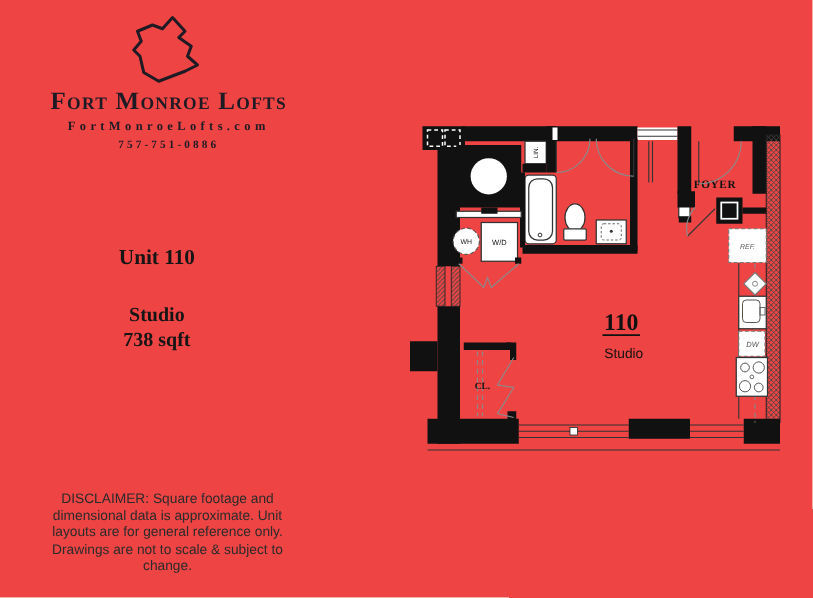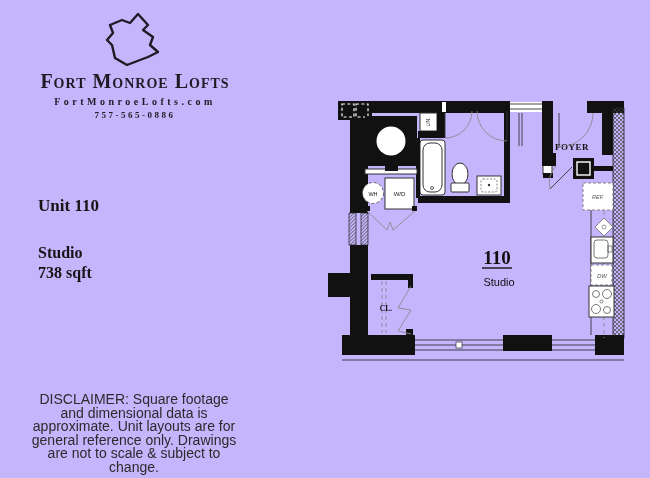--- a/index.html
+++ b/index.html
@@ -1,44 +1,44 @@
 <!DOCTYPE html>
 <html><head>
 <meta charset="utf-8">
 <style>
   * { margin:0; padding:0; box-sizing:border-box; }
   html,body { background:#fff; }
   .page {
-    position:relative; width:650px; height:478px; background:#c4b5fd;
+    position:relative; width:650px; height:478px; background:#ef4444;
     overflow:hidden; font-family:"Liberation Serif", serif; color:#1a1a1a;
   }
   
   .logo-block { position:absolute; left:28px; top:10px; width:214px; text-align:center; }
   .logo-mark { display:block; margin:0 auto; }
   .logo-title {
     margin-top:2px; font-weight:bold; font-size:20px; letter-spacing:1px;
     font-variant:small-caps; color:#1e1b24; white-space:nowrap;
   }
   .logo-site {
     margin-top:3px; font-weight:bold; font-size:10px; letter-spacing:3.5px;
     color:#1e1b24; white-space:nowrap;text-align:center;
   }
   .logo-phone {
     margin-top:3px; font-weight:bold; font-size:9px; letter-spacing:2.5px;
     color:#1e1b24; white-space:nowrap;
   }
   
-  .unit-info { position:absolute; left:38px; top:196px; width:175px; text-align:left; }
+  .unit-info { position:absolute; left:38px; top:196px; width:175px; text-align:center; }
   .unit-title { font-weight:bold; font-size:17px; color:#151515; }
   .unit-type  { font-weight:bold; font-size:16px; color:#151515; margin-top:28px; }
   .unit-area  { font-weight:bold; font-size:16px; color:#151515; margin-top:2px; }
   
   .disclaimer {
     position:absolute; left:26px; top:393px; width:216px; text-align:center;
-    font-family:"Liberation Sans", sans-serif; font-size:14px; line-height:13.5px;
+    font-family:"Liberation Sans", sans-serif; font-size:11px; line-height:13.5px;
     color:#2b2b2b;
   }
   
   .plan { position:absolute; left:325px; top:88px; }
   .plan text { font-family:"Liberation Serif", serif; fill:#111; }
   text.lbl-room  { font-weight:bold; }
   text.lbl-appl  { font-style:italic; fill:#555; font-family:"Liberation Sans", sans-serif; }
   text.lbl-unit  { font-weight:bold; }
   text.lbl-sans  { font-family:"Liberation Sans", sans-serif; }
   .wall { fill:#111; }
@@ -51,21 +51,21 @@
 <body>
 
 <div class="page">
 
   <div class="logo-block">
     <svg class="logo-mark" width="62" height="58" viewBox="0 0 60 58">
       <path d="M33 4 L43 15 L38 20 L48 27 L45 35 L53 42 L43 47 L35 50 L22 55 L10 48 L7 35 L2 30 L8 23 L5 15 L17 10 L25 13 Z" fill="none" stroke="#1e1b24" stroke-width="2.4" stroke-linejoin="round"></path>
     </svg>
     <div class="logo-title">Fort Monroe Lofts</div>
     <div class="logo-site">FortMonroeLofts.com</div>
-    <div class="logo-phone">757-565-0886</div>
+    <div class="logo-phone">757-751-0886</div>
   </div>
 
   <div class="unit-info">
     <div class="unit-title">Unit 110</div>
     <div class="unit-type">Studio</div>
     <div class="unit-area">738 sqft</div>
   </div>
 
   <div class="disclaimer">DISCLAIMER: Square footage and dimensional data is approximate. Unit layouts are for general reference only. Drawings are not to scale &amp; subject to change.</div>
 

